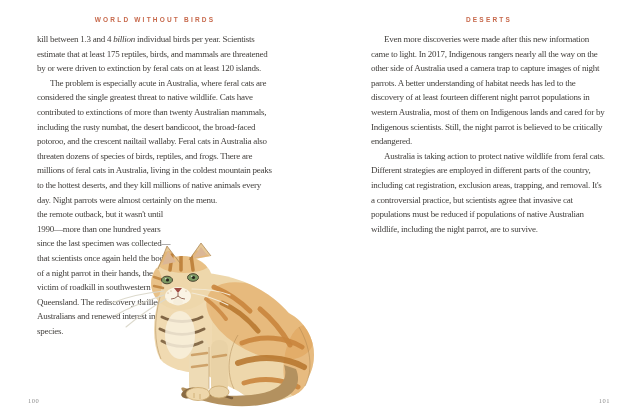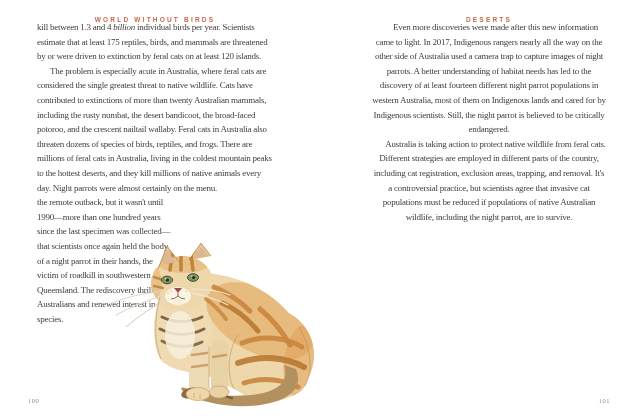--- a/index.html
+++ b/index.html
@@ -17,27 +17,27 @@
     font-weight:bold;
     font-size:6.5px;
     letter-spacing:2.2px;
     color:#c7694c;
     text-align:center;
     white-space:nowrap;
   }
   .head-left  { left:37px;  width:236px; }
   .head-right { left:371px; width:236px; }
   .textcol {
-    position:absolute; top:20px; width:236px;
+    position:absolute; top:32px; width:236px;
     font-size:9px; line-height:14.6px;
     letter-spacing:-0.25px;
     text-align:left;
   }
   .col-left  { left:37px; }
-  .col-right { left:371px;text-align:center; }
+  .col-right { left:371px; }
   .textcol p { margin:0; }
   .indent { text-indent:13px; }
   .narrow { width:134px; }
   .italic { font-style:italic; }
   .folio {
     position:absolute; bottom:15px;
     font-size:6.5px; letter-spacing:0.5px;
     color:#8f8f8f;
   }
   .folio-left  { left:28px; }

